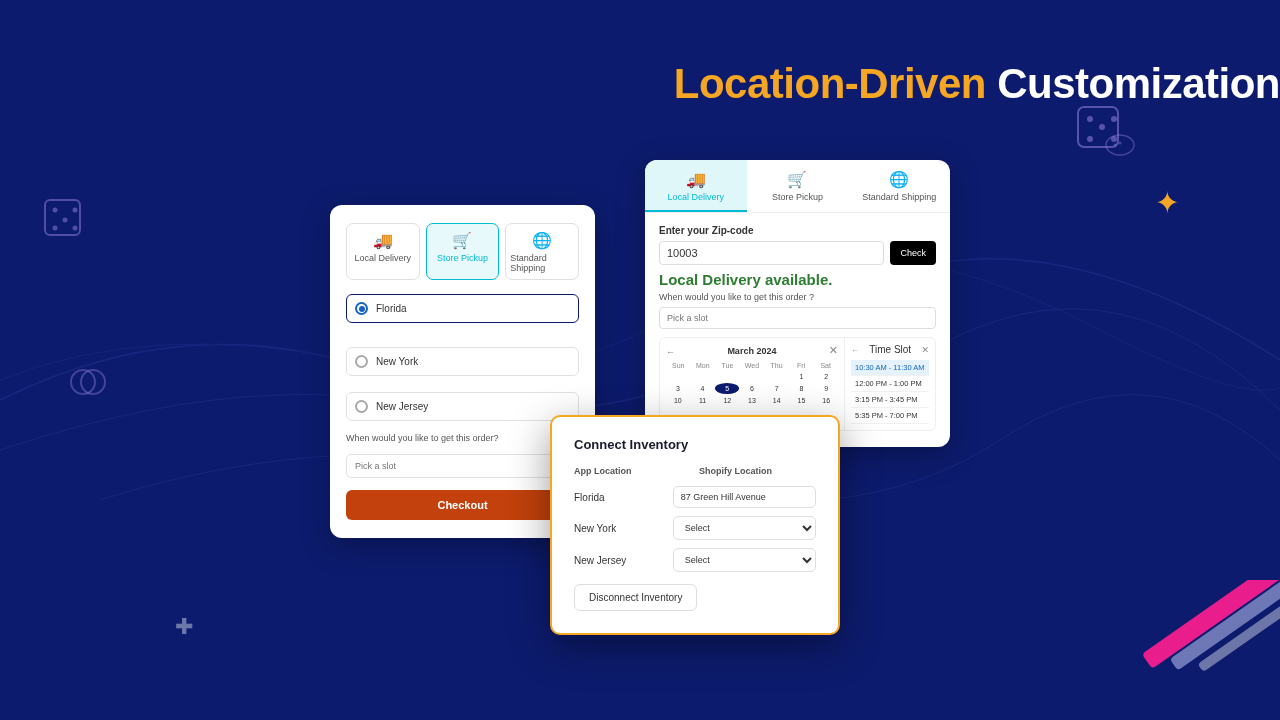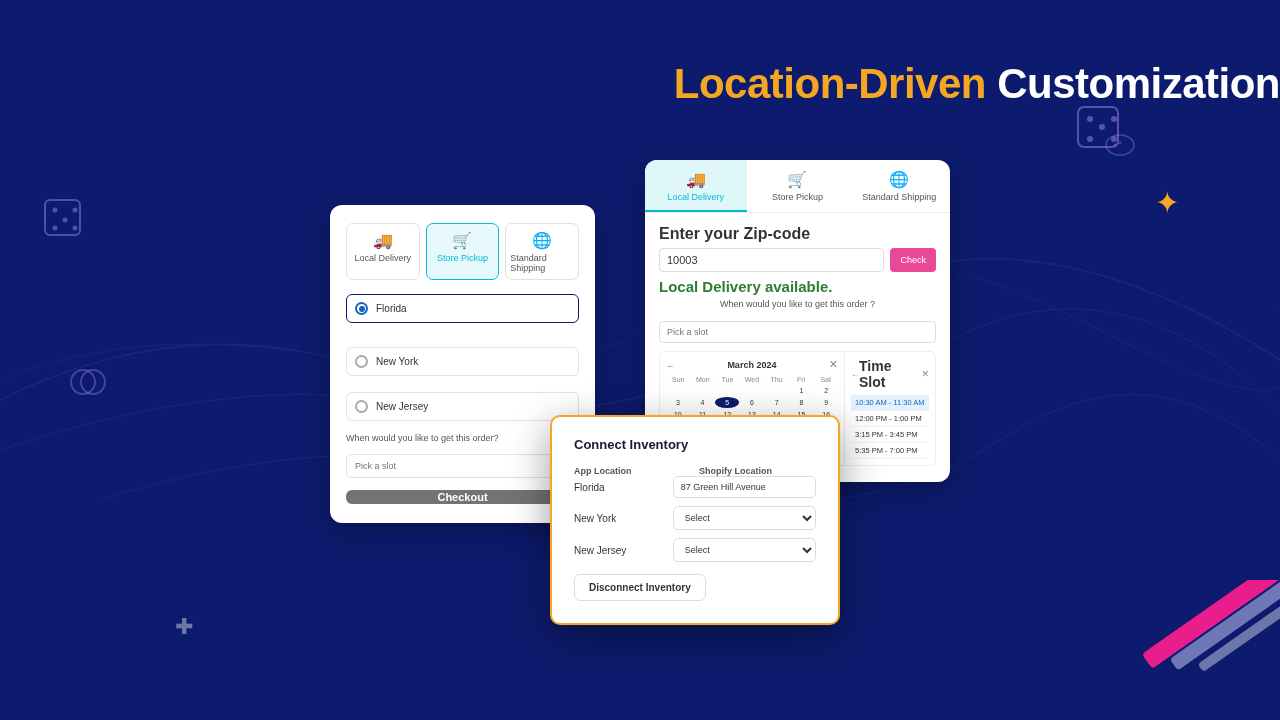--- a/index.html
+++ b/index.html
@@ -166,22 +166,22 @@
       color: #aaa;
       margin-top: 6px;
     }
     .card-left .when-label {
       font-size: 9px;
       color: #555;
       margin-bottom: 5px;
     }
     .checkout-btn {
       width: 100%;
-      padding: 1px;
-      background: #737373;
+      padding: 9px;
+      background: #c2410c;
       color: #fff;
       border: none;
       border-radius: 6px;
       font-size: 11px;
       font-weight: 600;
       cursor: pointer;
       margin-top: 12px;
     }
 
     
@@ -217,58 +217,57 @@
       border-bottom-color: #00bcd4;
     }
     .card-right .delivery-tab-top .tab-icon {
       font-size: 16px;
       margin-bottom: 3px;
     }
     .card-right-body {
       padding: 12px 14px 0;
     }
     .zip-label {
-      font-size: 16px;
+      font-size: 10px;
       color: #333;
       margin-bottom: 5px;
       font-weight: 600;
     }
     .zip-row {
       display: flex;
       gap: 6px;
       margin-bottom: 6px;
     }
     .zip-input {
       flex: 1;
       padding: 5px 7px;
       border: 1px solid #ddd;
       border-radius: 4px;
       font-size: 11px;
       color: #333;
     }
     .check-btn {
       padding: 5px 10px;
-      background: #ec4899;
+      background: #000000;
       color: #fff;
       border: none;
       border-radius: 4px;
       font-size: 9px;
       cursor: pointer;
     }
     .available-text {
       font-size: 15px;
       color: #2e7d32;
       font-weight: 600;
       margin-bottom: 4px;
     }
     .when-order-label {
       font-size: 9px;
       color: #555;
-      margin-bottom: 12px;
-      text-align: center;
+      margin-bottom: 5px;
     }
     .pick-slot-input {
       width: 100%;
       padding: 5px 7px;
       border: 1px solid #ddd;
       border-radius: 4px;
       font-size: 9px;
       color: #aaa;
       margin-bottom: 8px;
     }
@@ -335,22 +334,22 @@
       width: 90px;
       padding: 6px;
     }
     .timeslot-header {
       display: flex;
       justify-content: space-between;
       align-items: center;
       margin-bottom: 5px;
     }
     .timeslot-title {
-      font-size: 14px;
-      font-weight: 700;
+      font-size: 10px;
+      font-weight: 400;
       color: #333;
     }
     .timeslot-item {
       font-size: 7.5px;
       color: #333;
       padding: 3px 4px;
       border-bottom: 1px solid #f0f0f0;
       cursor: pointer;
     }
     .timeslot-item.selected {
@@ -376,20 +375,21 @@
     }
     .modal-title {
       font-size: 13px;
       font-weight: 700;
       color: #1a1a2e;
       margin-bottom: 14px;
     }
     .modal-cols {
       display: flex;
       gap: 8px;
+      margin-bottom: 10px;
     }
     .modal-col-header {
       font-size: 9px;
       font-weight: 600;
       color: #555;
       flex: 1;
     }
     .modal-row {
       display: flex;
       align-items: center;
@@ -411,21 +411,21 @@
       color: #333;
       background: #fff;
     }
     .disconnect-btn {
       padding: 7px 14px;
       background: #fff;
       color: #333;
       border: 1.5px solid #ddd;
       border-radius: 6px;
       font-size: 10px;
-      font-weight: 700;
+      font-weight: 400;
       cursor: pointer;
       margin-top: 4px;
     }
   </style>
 </head>
 <body>
 
 <div class="bg-lines">
   <svg viewBox="0 0 1280 720" xmlns="http://www.w3.org/2000/svg">
     <path d="M0,400 Q200,300 400,380 T800,320 T1280,360" fill="none" stroke="#4a6ee0" stroke-width="1.5"></path>

